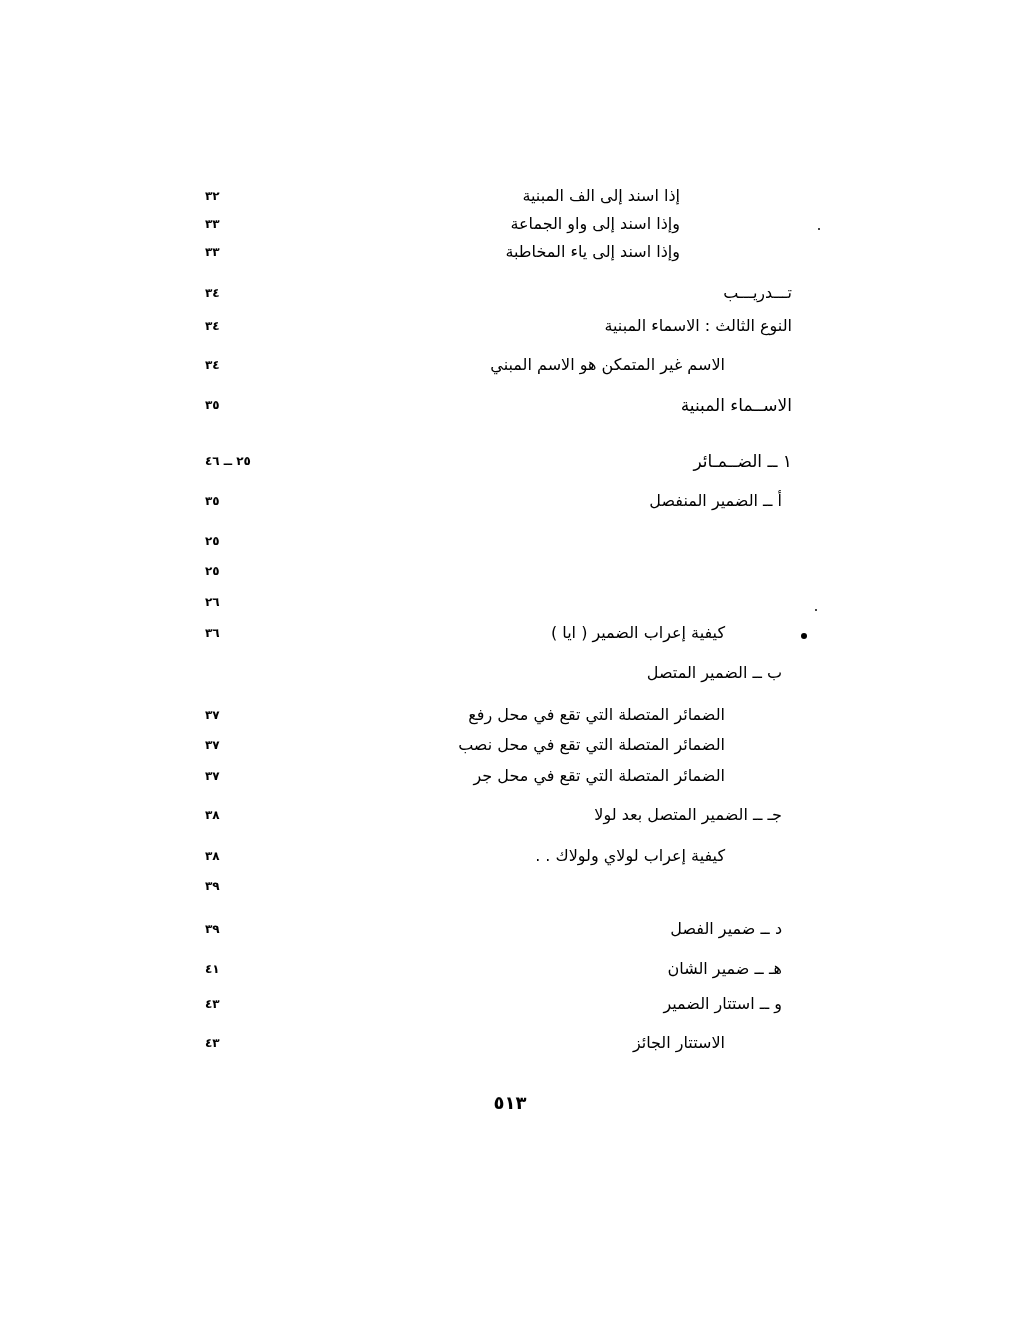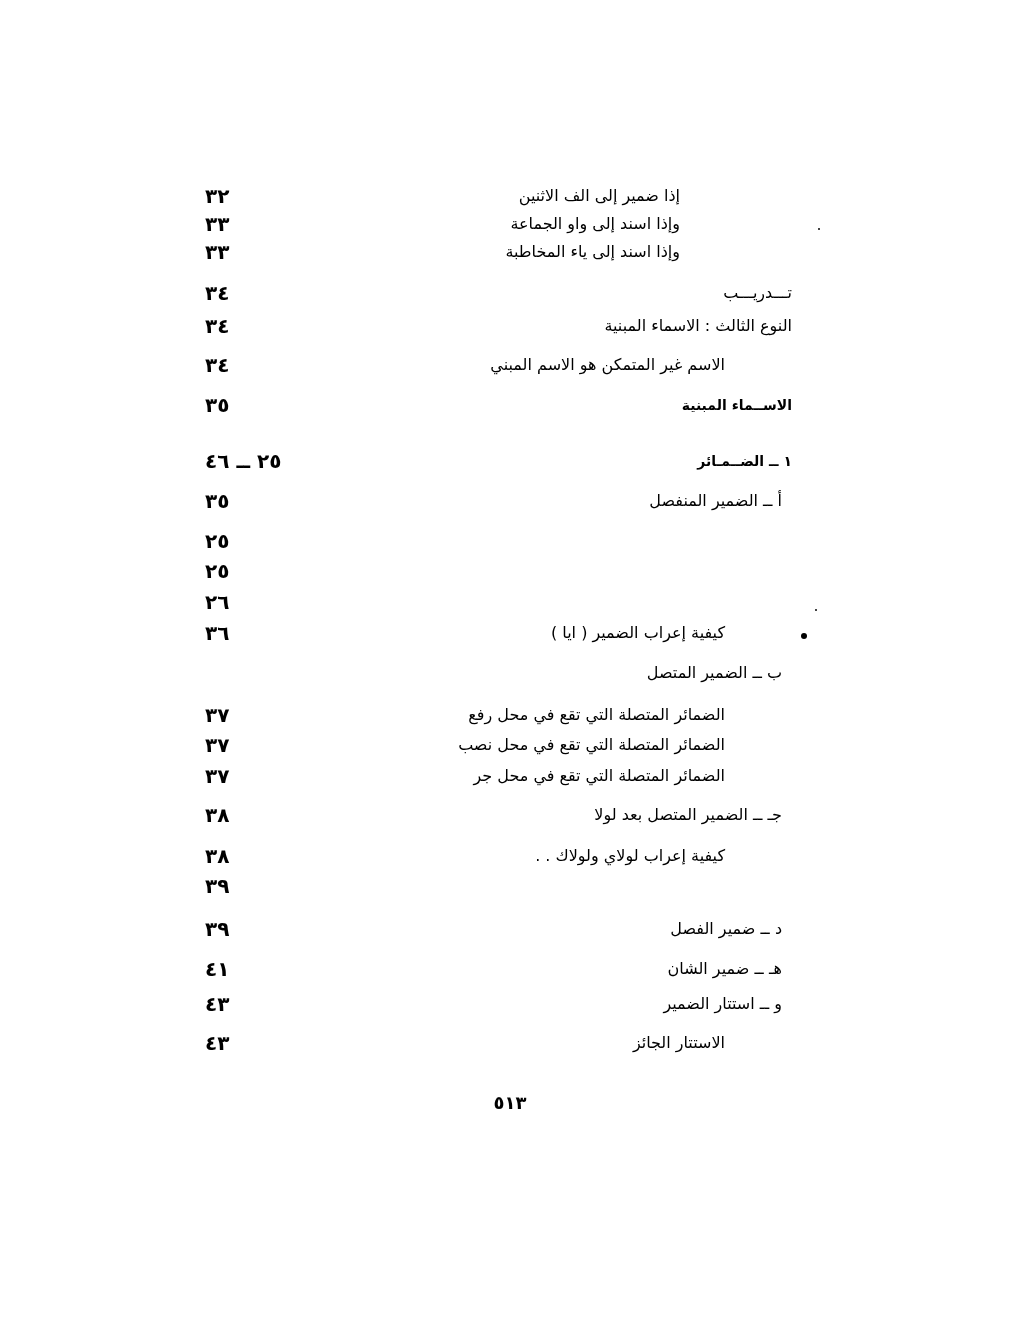--- a/index.html
+++ b/index.html
@@ -1,42 +1,42 @@
 <!DOCTYPE html>
 <html><head>
 <meta charset="utf-8">
 <style>
   html, body { margin: 0; padding: 0; background: #ffffff; }
   body { width: 1020px; height: 1320px; position: relative; overflow: hidden;
          font-family: "DejaVu Sans", sans-serif; color: #000; }
   .page { position: absolute; left: 0; top: 0; width: 1020px; height: 1320px; }
   .row { position: absolute; left: 0; width: 1020px; height: 30px; }
-  .num { position: absolute; left: 205px; top: 0; font-size: 20px; line-height: 30px;
+  .num { position: absolute; left: 205px; top: 0; font-size: 12px; line-height: 30px;
          direction: rtl; unicode-bidi: plaintext; font-weight: bold; letter-spacing: 1px; }
   .txt { position: absolute; top: 0; direction: rtl; font-size: 16px; line-height: 30px;
          white-space: nowrap; }
-  .txt.bold { font-weight: bold; font-size: 14px; }
+  .txt.bold { font-weight: normal; font-size: 17px; }
   .lvl0 { right: 228px; }
   .lvl1 { right: 228px; }
   .lvl2 { right: 238px; }
   .lvl3 { right: 295px; }
   .lvl4 { right: 340px; }
   .bullet { position: absolute; left: 801px; top: 633px; width: 6px; height: 6px;
             background: #000; border-radius: 50%; }
   .speck { position: absolute; width: 2px; height: 2px; background: #444; }
   .footer { position: absolute; left: 0; width: 1020px; top: 1092px; text-align: center;
             font-weight: bold; font-size: 18px; direction: rtl; }
 </style>
 </head>
 <body>
 
 <div class="page">
   <div id="toc">
       <div class="row" style="top: 181px;">
-        <span class="txt lvl4">إذا ضمير إلى الف الاثنين</span>
+        <span class="txt lvl4">إذا اسند إلى الف المبنية</span>
         <span class="num">٣٢</span>
       </div>
       <div class="row" style="top: 209px;">
         <span class="txt lvl4">وإذا اسند إلى واو الجماعة</span>
         <span class="num">٣٣</span>
       </div>
       <div class="row" style="top: 237px;">
         <span class="txt lvl4">وإذا اسند إلى ياء المخاطبة</span>
         <span class="num">٣٣</span>
       </div>

